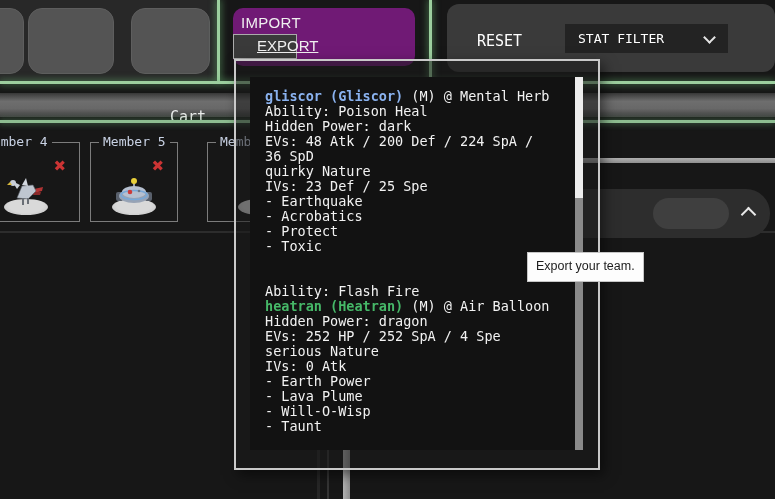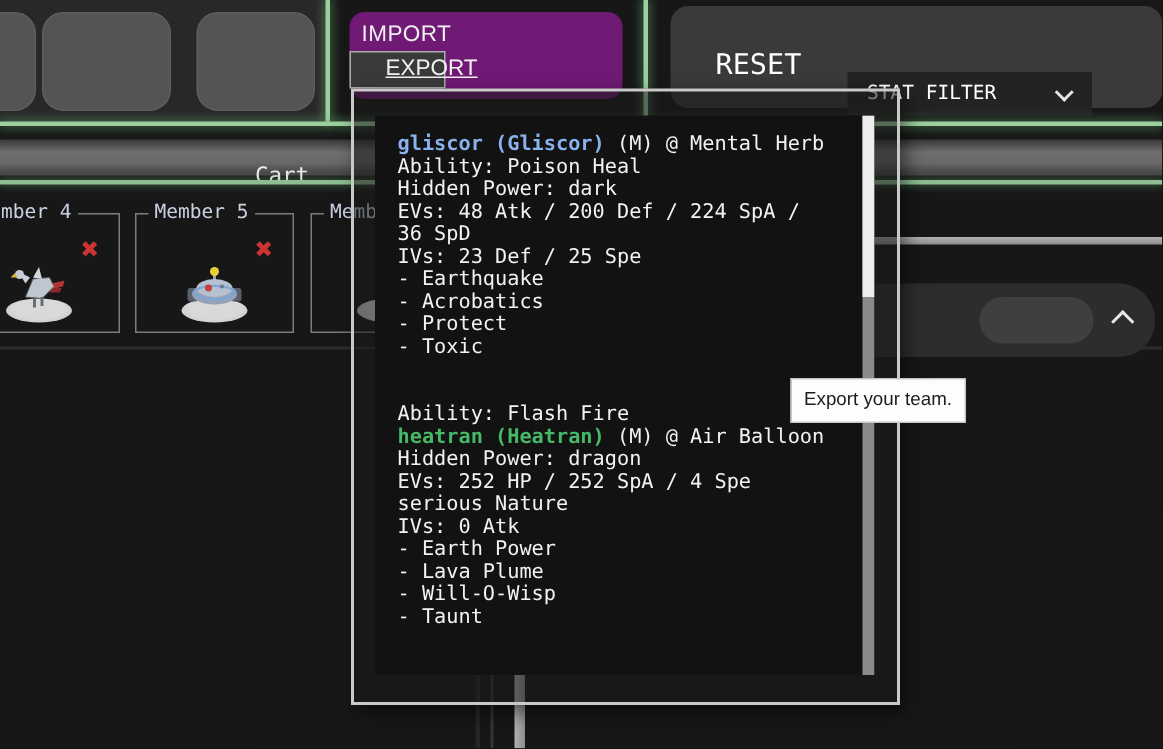--- a/index.html
+++ b/index.html
@@ -15,23 +15,23 @@
   .green-h{left:0;width:775px;height:3px;background:#9ccf9e;box-shadow:0 0 7px 1px rgba(110,190,120,.5);z-index:3;}
   .green-h.dim{background:#8dbd90;box-shadow:0 0 6px 1px rgba(100,170,110,.45);}
 
   .panel-import{left:233px;top:8px;width:182px;height:58px;background:#701a75;border-radius:10px;z-index:2;}
   .import-btn{position:absolute;left:8px;top:6px;color:#f0f0f0;font-size:15px;letter-spacing:.3px;}
   .export-btn{position:absolute;left:0;top:26px;width:64px;height:25px;border:1px solid #ababab;
               background:#3a3a3a;color:#f0f0f0;font-size:15px;box-sizing:border-box;padding:2px 0 0 23px;}
   .export-btn span{text-decoration:underline;}
 
   .panel-filter{left:447px;top:4px;width:328px;height:68px;background:#3a3a3a;border-radius:12px;z-index:2;}
-  .reset-btn{position:absolute;left:30px;top:28px;color:#fff;font-size:19px;}
+  .reset-btn{position:absolute;left:30px;top:28px;color:#fff;font-size:15px;}
   .stat-select{position:absolute;left:118px;top:20px;width:163px;height:29px;background:#232323;color:#fff;
-               font-size:13px;line-height:29px;box-sizing:border-box;padding-left:13px;margin-top:24px;}
+               font-size:13px;line-height:29px;box-sizing:border-box;padding-left:13px;}
   .chev-down{position:absolute;right:14px;top:9px;width:7px;height:7px;border-right:2px solid #e4e4e4;
              border-bottom:2px solid #e4e4e4;transform:rotate(45deg);}
 
   
   .cart-bar{left:0;top:93px;width:775px;height:24px;z-index:2;
             background:linear-gradient(180deg,#383838 0%,#6e6e6e 35%,#686868 65%,#3f3f3f 100%);}
   .cart-cell{position:absolute;left:0;top:12px;width:376px;height:24px;text-align:center;line-height:24px;
              color:#ececec;font-size:15px;}
 
   
@@ -116,21 +116,21 @@
       <polygon points="10,22 15,10 26,9 29,15 21,23" fill="#bfc6d0" stroke="#5a6068" stroke-width="0.6"></polygon>
       <polygon points="15,9 19,2 21,10" fill="#d2d7df"></polygon>
       <polygon points="10,13 5,5 13,9" fill="#ccd2da"></polygon>
       <circle cx="6" cy="7" r="3" fill="#c8ced8"></circle>
       <polygon points="3,6 0,9 5,9" fill="#d8b93c"></polygon>
       <rect x="15" y="22" width="2" height="7" fill="#6a6f76"></rect>
       <rect x="20" y="22" width="2" height="6" fill="#6a6f76"></rect>
     </svg>
   </div>
 
-  <div class="abs member-box" style="left:90px;width:106px;">
+  <div class="abs member-box" style="left:90px;width:88px;">
     <div class="member-legend mono">Member 5</div>
     <div class="remove-x">✖</div>
     <div class="sprite-shadow"></div>
     <svg class="sprite" width="38" height="31" viewBox="0 0 38 31">
       <rect x="18" y="5" width="2" height="6" fill="#9aa2ae"></rect>
       <circle cx="19" cy="4" r="3" fill="#e8cf3a"></circle>
       <rect x="1" y="15" width="7" height="9" rx="2" fill="#59606c"></rect>
       <rect x="30" y="15" width="7" height="9" rx="2" fill="#59606c"></rect>
       <ellipse cx="19" cy="19" rx="15" ry="7" fill="#97a3b5"></ellipse>
       <ellipse cx="19" cy="15" rx="12" ry="6" fill="#b6c0d0"></ellipse>
@@ -164,20 +164,21 @@
   </div>
 
   <div class="abs popup">
     <div class="popup-text mono">
       <div>
         <div class="p-line"><span class="poke-name" style="color: rgb(138, 178, 239);">gliscor (Gliscor)</span><span> (M) @ Mental Herb</span></div>
         <div class="p-line">Ability: Poison Heal</div>
         <div class="p-line">Hidden Power: dark</div>
         <div class="p-line">EVs: 48 Atk / 200 Def / 224 SpA /</div>
         <div class="p-line">36 SpD</div>
+        <div class="p-line">quirky Nature</div>
         <div class="p-line">IVs: 23 Def / 25 Spe</div>
         <div class="p-line">- Earthquake</div>
         <div class="p-line">- Acrobatics</div>
         <div class="p-line">- Protect</div>
         <div class="p-line">- Toxic</div>
       </div>
       <div class="block-2">
         <div class="p-line">Ability: Flash Fire</div>
         <div class="p-line"><span class="poke-name" style="color: rgb(70, 184, 104);">heatran (Heatran)</span><span> (M) @ Air Balloon</span></div>
         <div class="p-line">Hidden Power: dragon</div>

